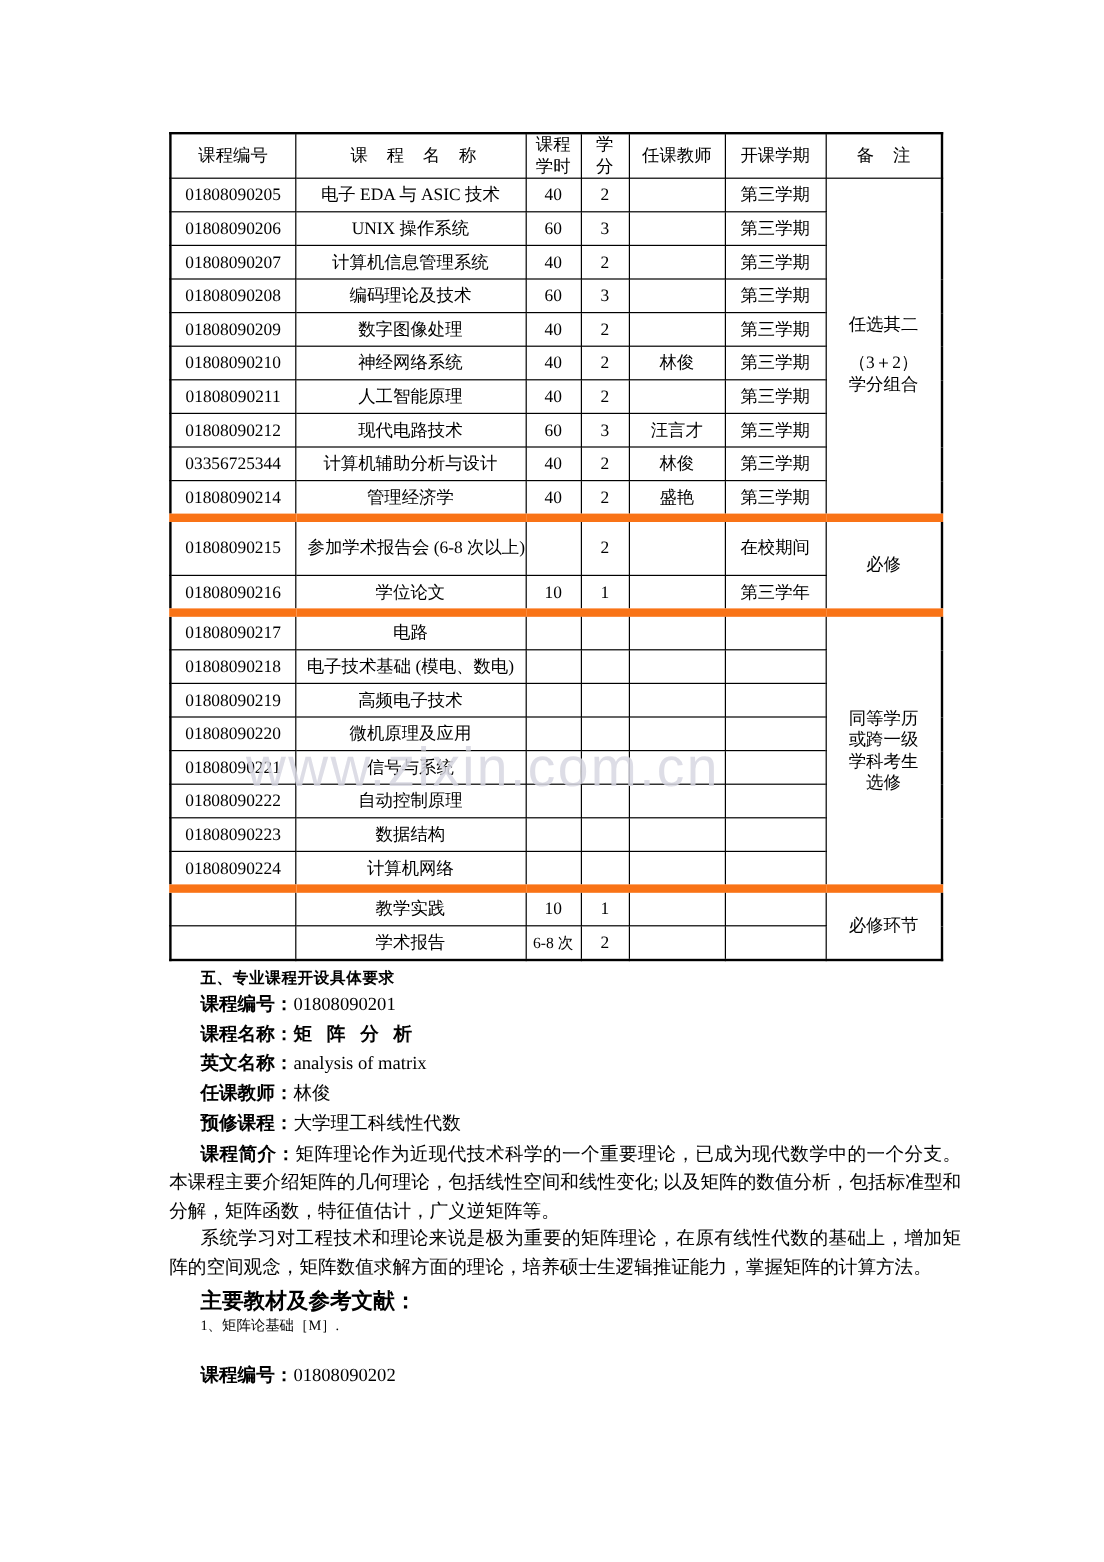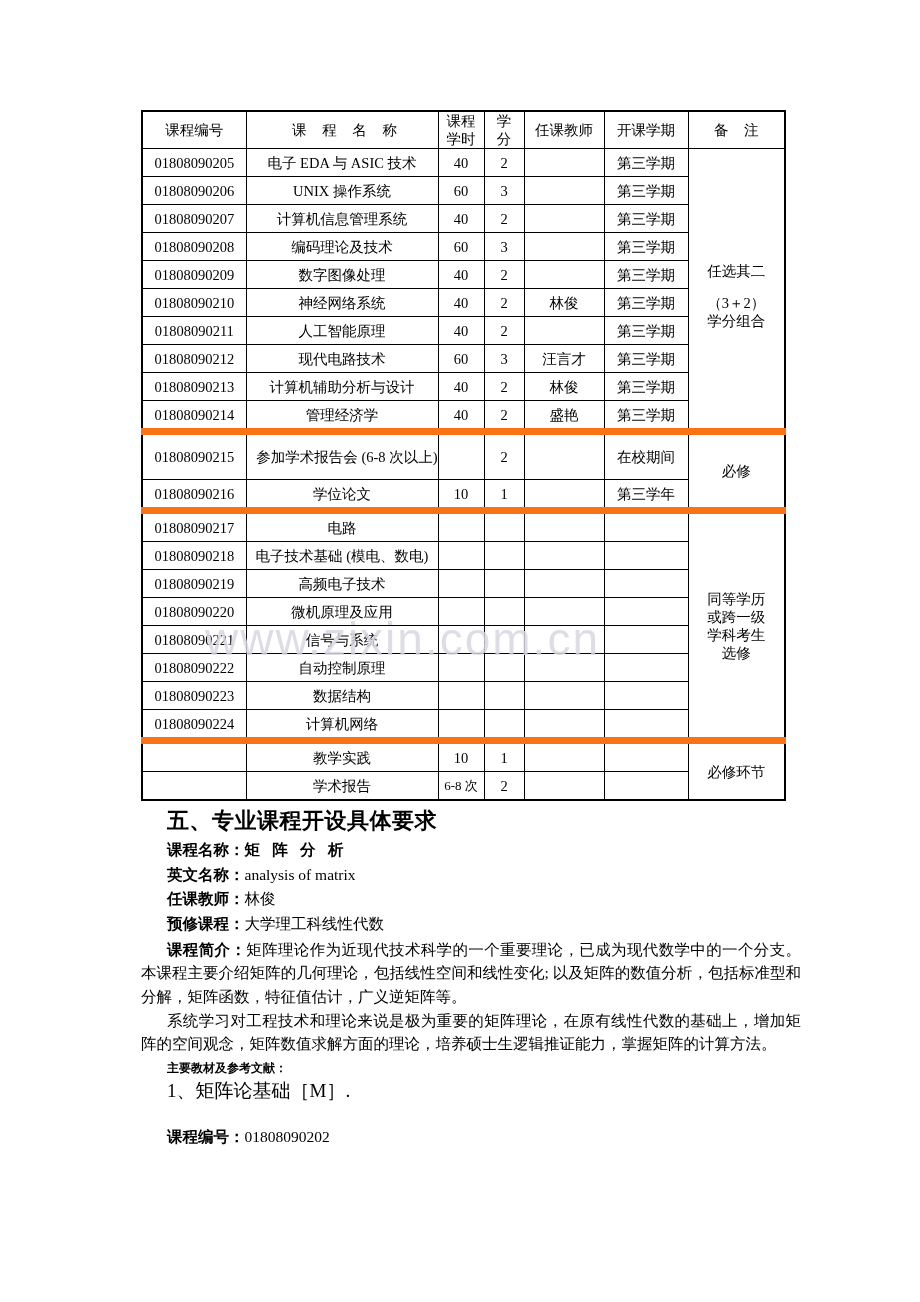--- a/index.html
+++ b/index.html
@@ -106,21 +106,21 @@
   .content {
     position: absolute;
     left: 141px;
     top: 806px;
     width: 660px;
     z-index: 3;
   }
   .sec-title {
     font-family: "Liberation Sans", "DejaVu Sans", sans-serif;
     font-weight: bold;
-    font-size: 22px;
+    font-size: 13px;
     margin: 0 0 3px 26px;
     letter-spacing: 0.5px;
   }
   .field-line {
     margin: 0 0 2px 26px;
     font-size: 16px;
     line-height: 1.42;
     white-space: nowrap;
   }
   .field-label {
@@ -143,25 +143,25 @@
     text-indent: 26px;
   }
   .para .inline-label {
     font-family: "Liberation Sans", "DejaVu Sans", sans-serif;
     font-weight: bold;
   }
   .sub-head {
     margin: 4px 0 0 26px;
     font-family: Liberation Sans, sans-serif;
     font-weight: bold;
-    font-size: 12px;
+    font-size: 18px;
   }
   .ref-line {
     margin: 0 0 0 26px;
-    font-size: 19px;
+    font-size: 12px;
     line-height: 1.45;
   }
   .gap { height: 22px; }
 </style>
 </head>
 <body>
 
 <div class="page">
 
   <div class="watermark">www.zixin.com.cn</div>
@@ -259,21 +259,21 @@
         </tr>
         <tr>
           <td class="c-code">01808090212</td>
           <td class="c-name">现代电路技术</td>
           <td class="c-hours">60</td>
           <td class="c-credit">3</td>
           <td class="c-teacher">汪言才</td>
           <td class="c-term">第三学期</td>
         </tr>
         <tr>
-          <td class="c-code">01808090213</td>
+          <td class="c-code">03356725344</td>
           <td class="c-name">计算机辅助分析与设计</td>
           <td class="c-hours">40</td>
           <td class="c-credit">2</td>
           <td class="c-teacher">林俊</td>
           <td class="c-term">第三学期</td>
         </tr>
         <tr>
           <td class="c-code">01808090214</td>
           <td class="c-name">管理经济学</td>
           <td class="c-hours">40</td>
@@ -389,20 +389,23 @@
           <td class="c-term"></td>
         </tr>
       </tbody>
     </table>
   </div>
 
   <div class="content">
 
     <div class="sec-title">五、专业课程开设具体要求</div>
 
+    <div class="field-line">
+      <span class="field-label">课程编号：</span><span class="field-value">01808090201</span>
+    </div>
 
     <div class="field-line">
       <span class="field-label">课程名称：</span><span class="field-value kai-bold">矩 阵 分 析</span>
     </div>
 
     <div class="field-line">
       <span class="field-label">英文名称：</span><span class="field-value">analysis of matrix</span>
     </div>
 
     <div class="field-line">

